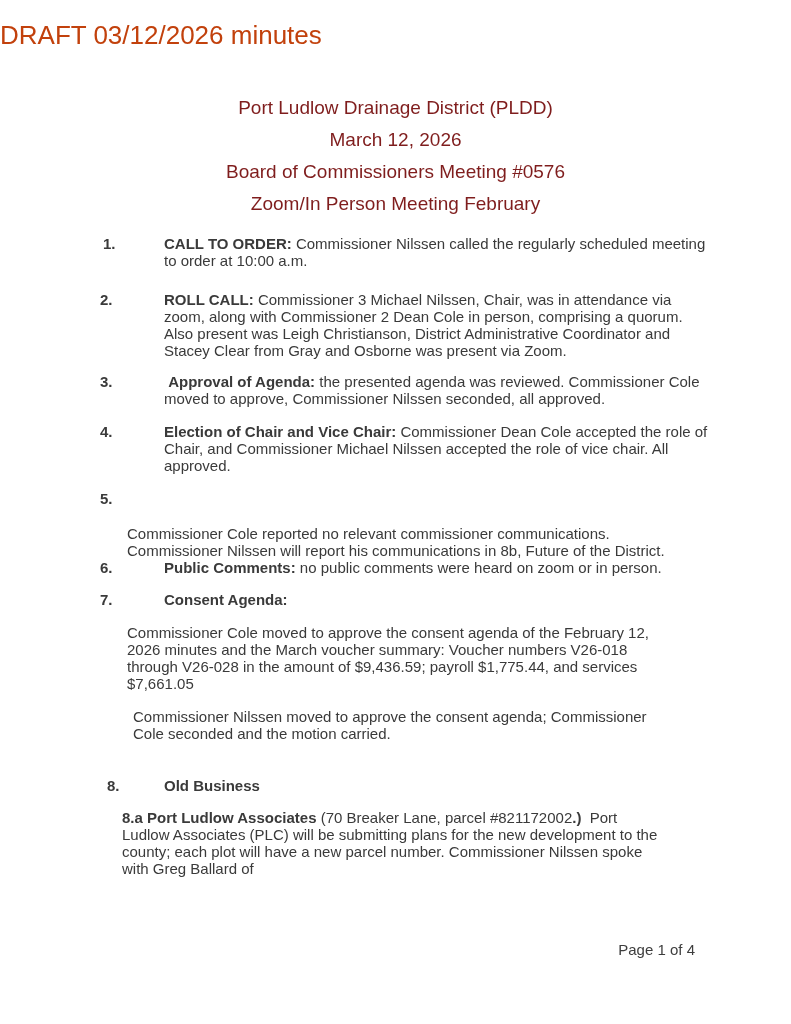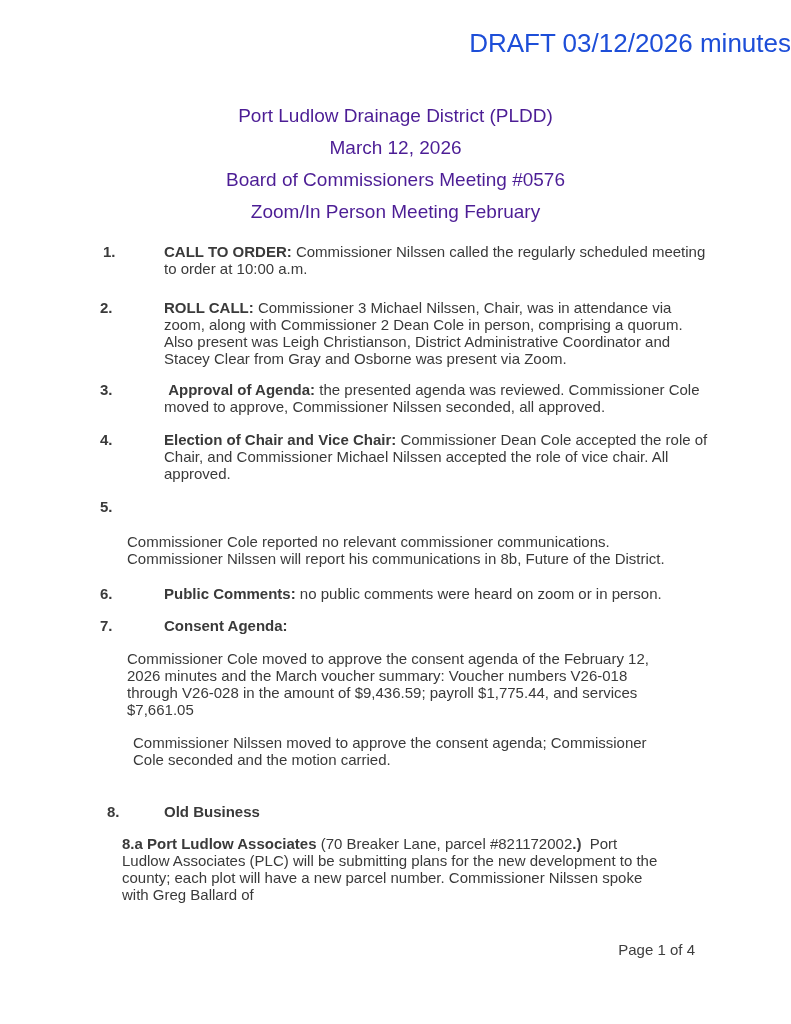--- a/index.html
+++ b/index.html
@@ -8,32 +8,32 @@
     position: relative;
     width: 791px;
     height: 1024px;
     margin: 0 auto;
     background: #ffffff;
     font-family: "Liberation Sans", sans-serif;
     color: #3a3a3a;
     overflow: hidden;
   }
   .draft-title {
-    padding-top: 28px;
-    text-align: right;
+    padding-top: 20px;
+    text-align: left;
     font-size: 26px;
     line-height: 30px;
-    color: #1d4ed8;
+    color: #c2410c;
   }
   .doc-header {
     margin-top: 42px;
     text-align: center;
     font-size: 19px;
     line-height: 32px;
-    color: #4c1d95;
+    color: #7f1d1d;
   }
   .content {
     margin-top: 15px;
     padding-left: 100px;
     font-size: 15px;
     line-height: 17px;
   }
   .item { display: flex; }
   .item .num {
     flex: none;
@@ -95,21 +95,21 @@
 
     <div class="item" style="margin-bottom:16px">
       <span class="num">4.</span>
       <div class="itext"><b>Election of Chair and Vice Chair:</b><span> Commissioner Dean Cole accepted the role of Chair, and Commissioner Michael Nilssen accepted the role of vice chair. All approved.</span></div>
     </div>
 
     <div class="item" style="margin-bottom:18px">
       <span class="num">5.</span>
     </div>
 
-    <div class="para" style="margin-left:27px;margin-bottom:18px">Commissioner Cole reported no relevant commissioner communications. Commissioner Nilssen will report his communications in 8b, Future of the District.</div>
+    <div class="para" style="margin-left:27px;">Commissioner Cole reported no relevant commissioner communications. Commissioner Nilssen will report his communications in 8b, Future of the District.</div>
 
     <div class="item" style="margin-bottom:15px">
       <span class="num">6.</span>
       <div class="itext"><b>Public Comments:</b><span> no public comments were heard on zoom or in person.</span></div>
     </div>
 
     <div class="item" style="margin-bottom:16px">
       <span class="num">7.</span>
       <div class="itext"><b>Consent Agenda:</b></div>
     </div>

